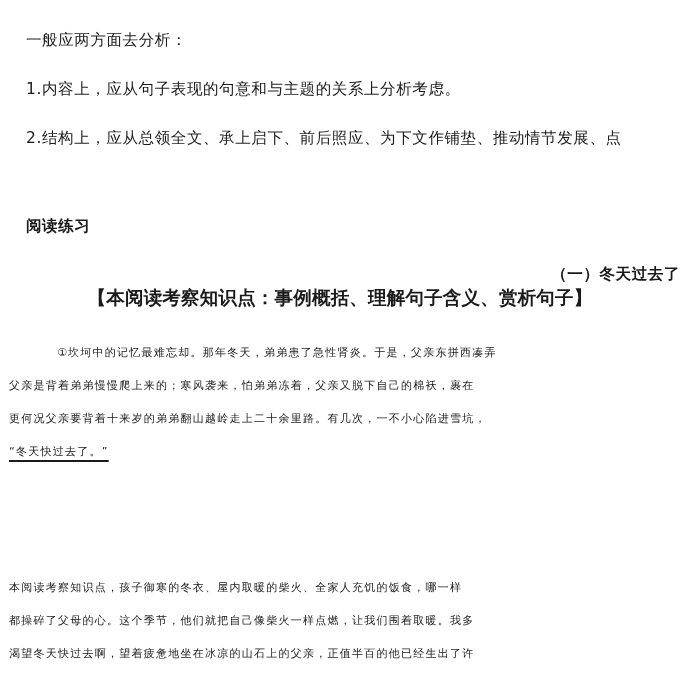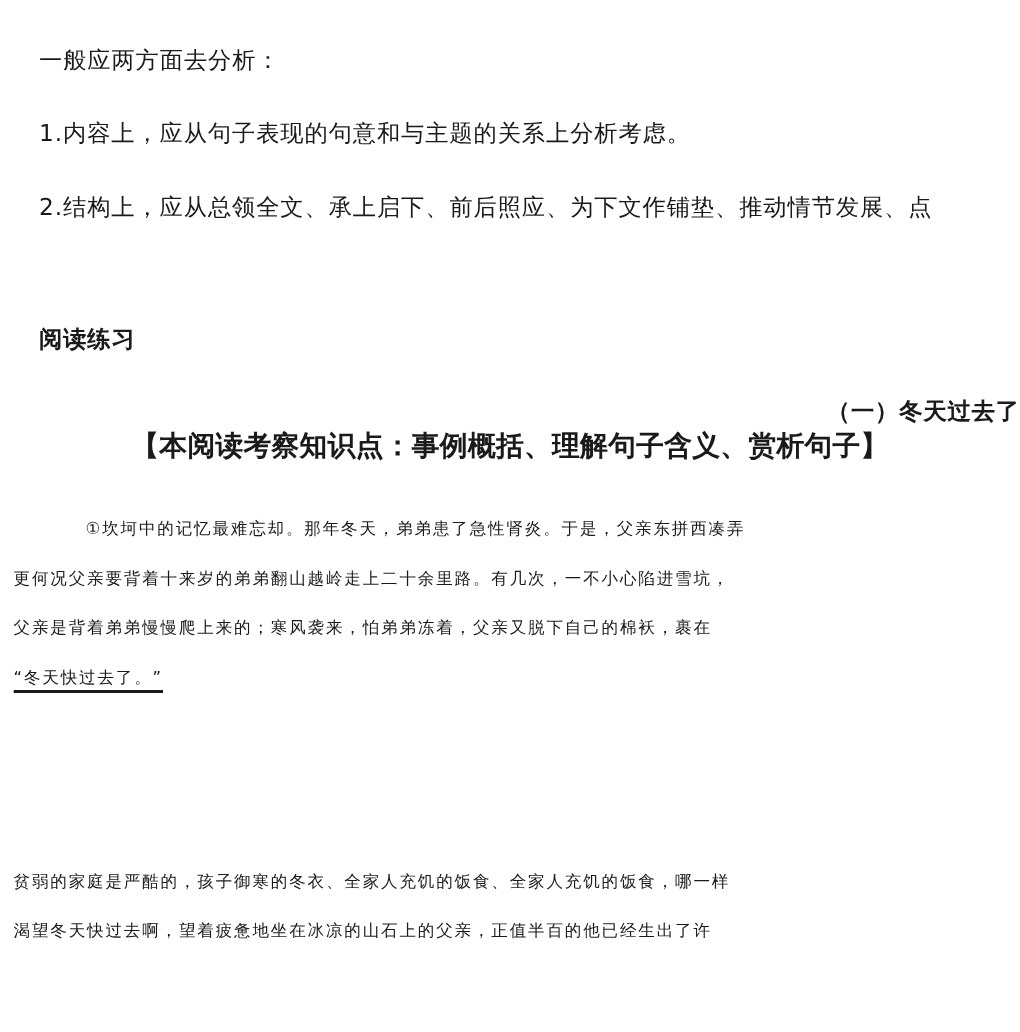--- a/index.html
+++ b/index.html
@@ -81,23 +81,24 @@
   <div class="line indent1" style="top:127px;">2.结构上，应从总领全文、承上启下、前后照应、为下文作铺垫、推动情节发展、点</div>
 
   <div class="line indent1 bold" style="top:215px;">阅读练习</div>
 
   <div class="line center subtitle" style="top:263px;text-align:right;">（一）冬天过去了</div>
 
   <div class="line center knowledge" style="top:287px;">【本阅读考察知识点：事例概括、理解句子含义、赏析句子】</div>
 
   <div class="para" style="top:336px;">
     <span class="row first">①坎坷中的记忆最难忘却。那年冬天，弟弟患了急性肾炎。于是，父亲东拼西凑弄</span>
+    <span class="row">父亲是背着弟弟慢慢爬上来的；寒风袭来，怕弟弟冻着，父亲又脱下自己的棉袄，裹在</span>
     <span class="row">更何况父亲要背着十来岁的弟弟翻山越岭走上二十余里路。有几次，一不小心陷进雪坑，</span>
-    <span class="row">父亲是背着弟弟慢慢爬上来的；寒风袭来，怕弟弟冻着，父亲又脱下自己的棉袄，裹在</span>
     <span class="row"><span class="underline">“冬天快过去了。”</span></span>
   </div>
 
   <div class="para" style="top:571px;">
-    <span class="row">贫弱的家庭是严酷的，孩子御寒的冬衣、全家人充饥的饭食、全家人充饥的饭食，哪一样</span>
+    <span class="row">本阅读考察知识点，孩子御寒的冬衣、屋内取暖的柴火、全家人充饥的饭食，哪一样</span>
+    <span class="row">都操碎了父母的心。这个季节，他们就把自己像柴火一样点燃，让我们围着取暖。我多</span>
     <span class="row">渴望冬天快过去啊，望着疲惫地坐在冰凉的山石上的父亲，正值半百的他已经生出了许</span>
   </div>
 
 </div>
 
 </body></html>

